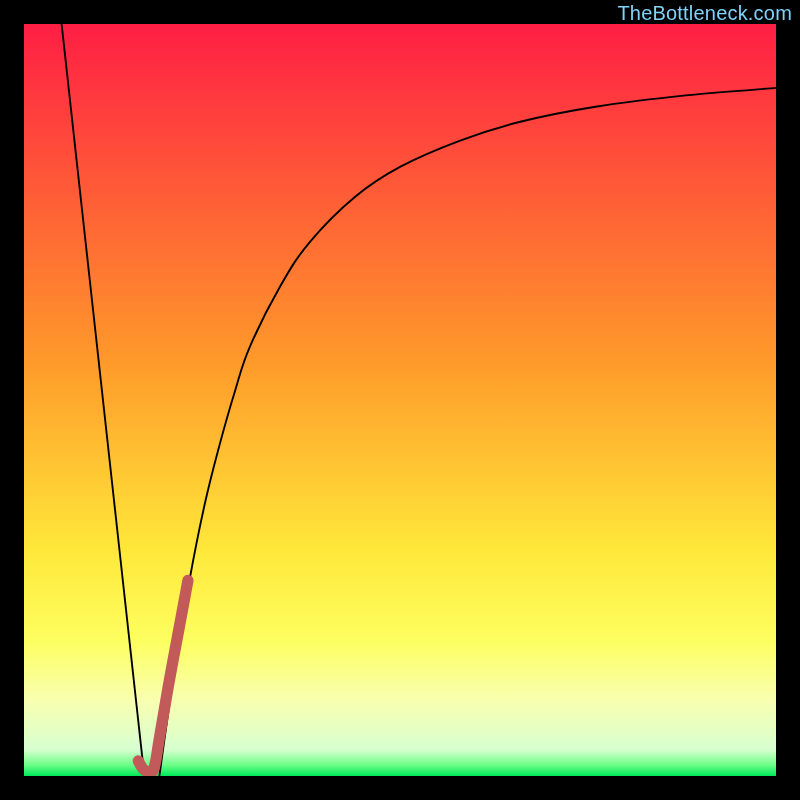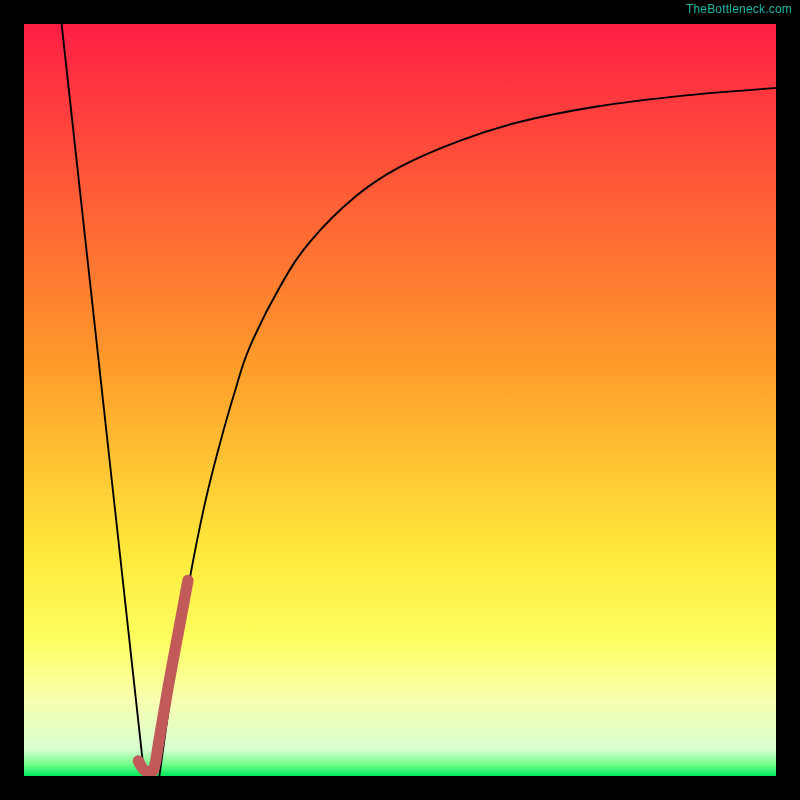--- a/index.html
+++ b/index.html
@@ -29,22 +29,22 @@
     inset: 0;
   }
   svg.curves {
     position: absolute;
     inset: 0;
   }
   .watermark {
     position: absolute;
     top: 2px;
     right: 8px;
-    color: #14b8a6;
-    font-size: 12px;
+    color: #7dd3fc;
+    font-size: 20px;
     font-weight: 500;
     letter-spacing: 0.2px;
     user-select: none;
   }
 </style>
 </head>
 <body>
 
 <div class="frame">
 

